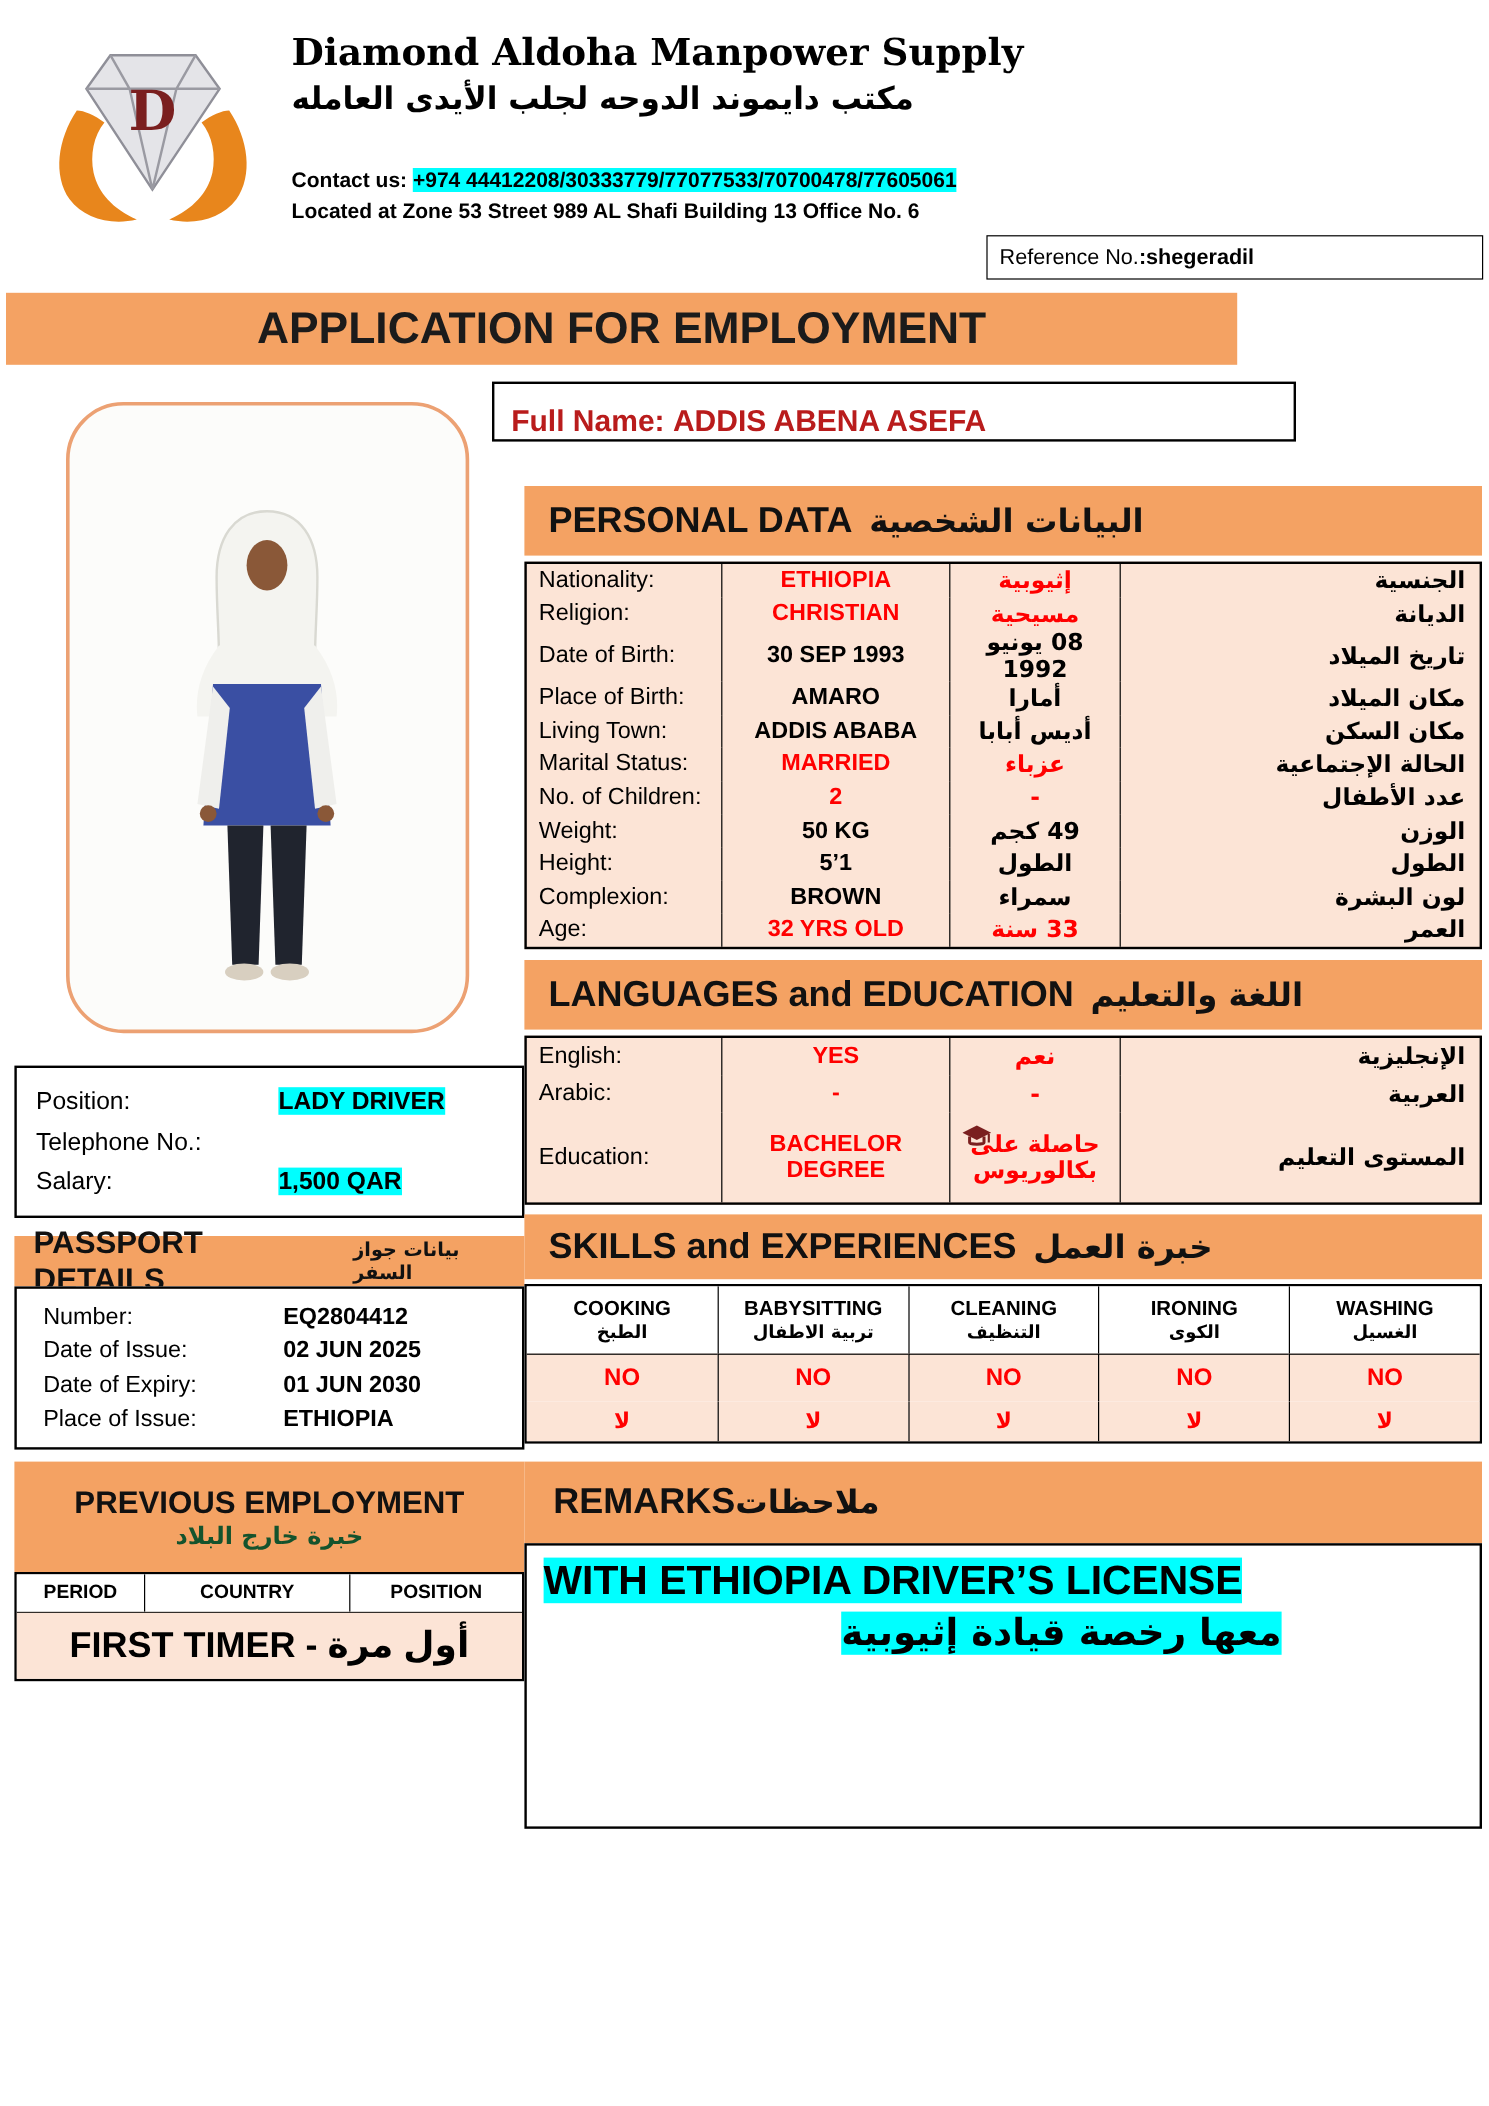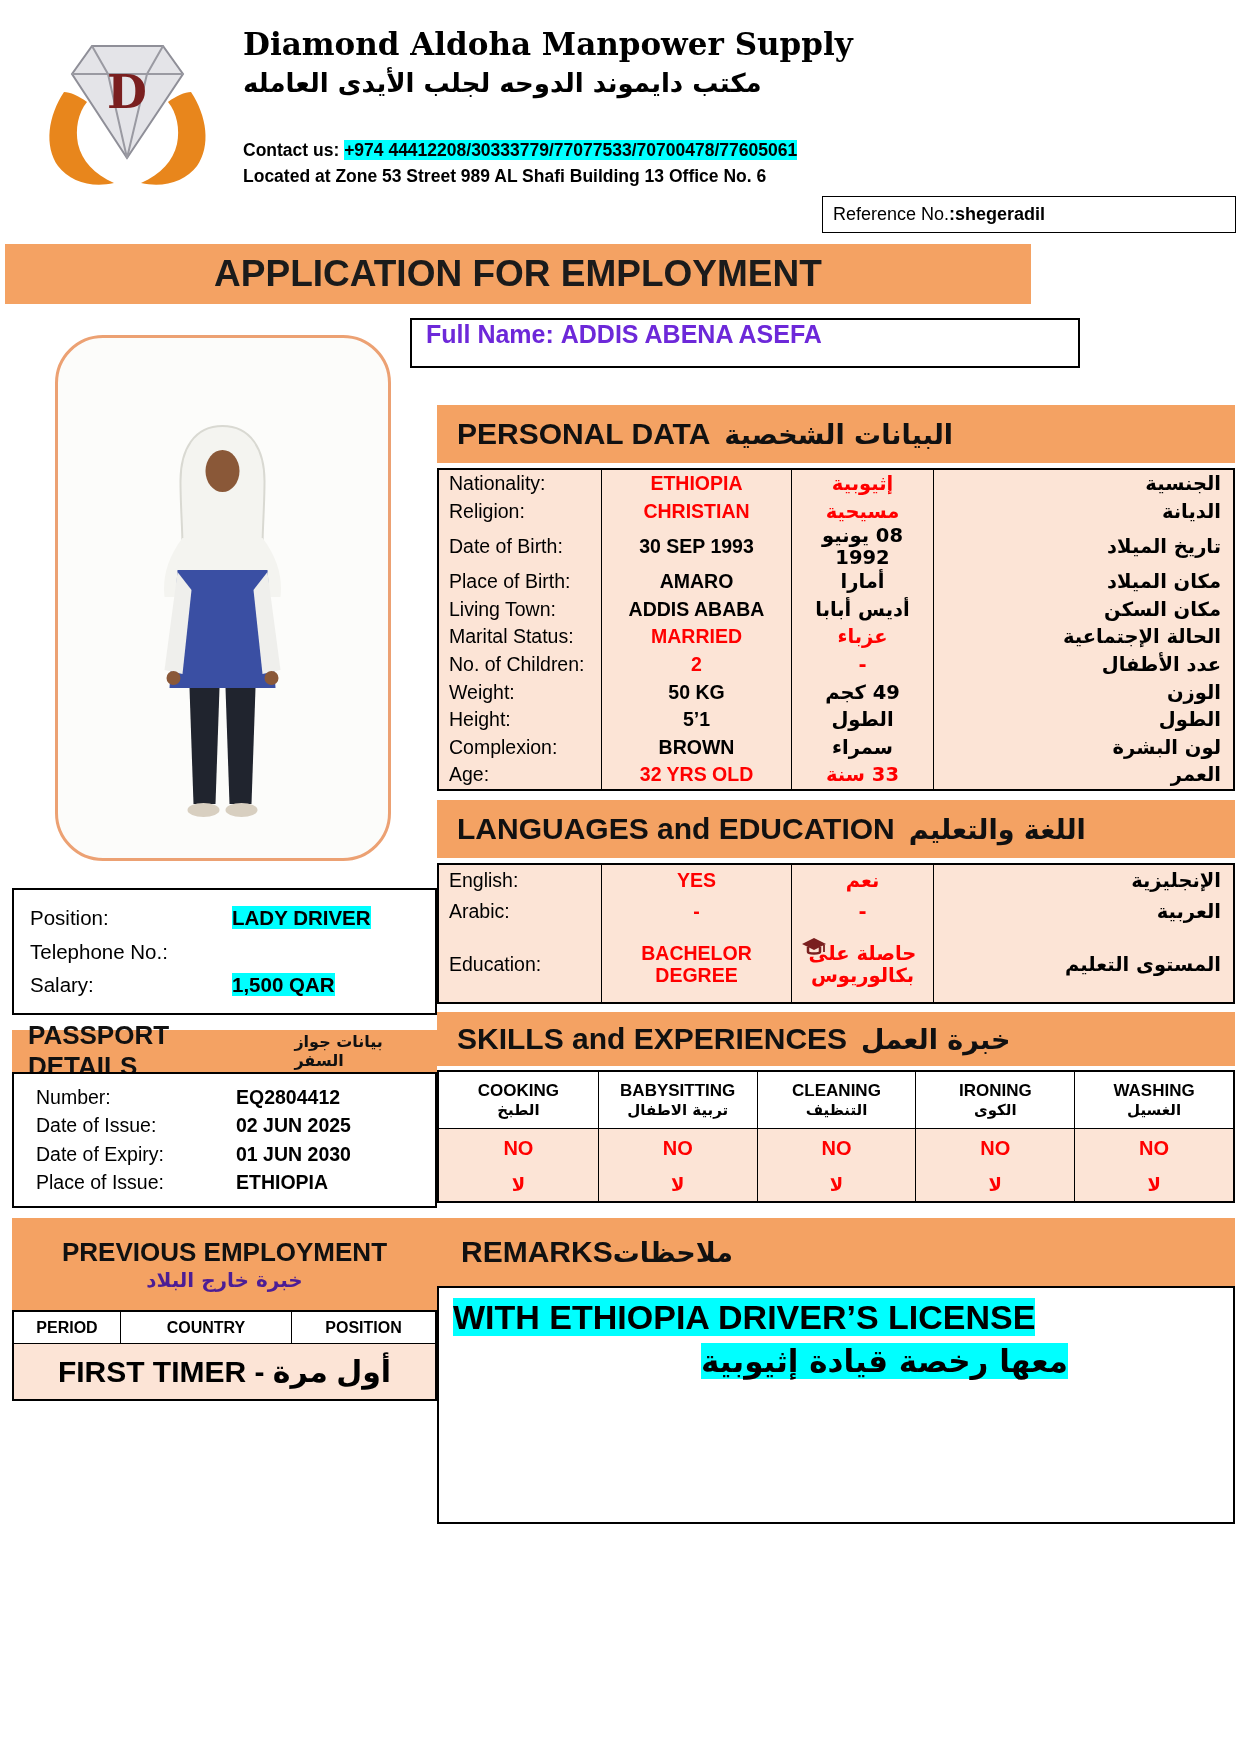--- a/index.html
+++ b/index.html
@@ -19,21 +19,21 @@
   .company-ar { left:243px; top:68px; font-weight:bold; font-size:26px; }
   .contact-line { left:243px; top:140px; font-weight:bold; font-size:17.5px; }
   .address-line { left:243px; top:166px; font-weight:bold; font-size:17.5px; }
   .ref-box { left:822px; top:196px; width:414px; height:37px; border:1.5px solid #000;
              display:flex; align-items:center; padding-left:10px; font-size:18px; }
 
   .title-bar { left:5px; top:244px; width:1026px; height:60px; display:flex; align-items:center;
                justify-content:center; font-weight:bold; font-size:37px; color:#1b1b1b; }
 
   .fullname-box { left:410px; top:318px; width:670px; height:50px; border:2px solid #000; background:#fff;
-                  display:flex; align-items:flex-start; padding-left:14px; font-size:25px; font-weight:bold; color:#6d28d9; }
+                  display:flex; align-items:flex-end; padding-left:14px; font-size:25px; font-weight:bold; color:#b91c1c; }
 
   .photo-frame { left:55px; top:335px; width:336px; height:526px; border:3px solid #ECA173;
                  border-radius:48px; background:#fcfcfa; overflow:hidden; }
   .photo-fig { position:absolute; left:50%; transform:translateX(-50%); top:80px; }
 
   
   .sec-bar { display:flex; align-items:center; padding-left:20px; gap:14px; }
   .sec-en { font-weight:bold; font-size:30px; color:#111; }
   .sec-ar { font-weight:bold; font-size:27px; color:#111; }
 
@@ -83,21 +83,21 @@
           display:flex; align-items:center; justify-content:center; }
   .skla { background:#FCE4D6; color:#FF0000; font-weight:bold; font-size:18px; direction:rtl;
           display:flex; align-items:center; justify-content:center; }
   .bl { border-left:1.5px solid #000; }
   .bt { border-top:1.5px solid #000; }
 
   
   .pe-bar { left:12px; top:1218px; width:425px; height:92px; display:flex; flex-direction:column;
             align-items:center; justify-content:center; }
   .pe-en { font-weight:bold; font-size:26px; color:#111; }
-  .pe-ar { font-weight:bold; font-size:20px; color:#4c1d95; }
+  .pe-ar { font-weight:bold; font-size:20px; color:#14532d; }
   .pe-table { left:12px; top:1310px; width:425px; border:2px solid #000; background:#fff; }
   .pe-head { display:grid; grid-template-columns:106px 171px 1fr; height:31px; }
   .pe-hcell { display:flex; align-items:center; justify-content:center; font-weight:bold; font-size:16px; background:#fff; }
   .pe-value { height:56px; background:#FCE4D6; border-top:1.5px solid #000; display:flex; align-items:center;
               justify-content:center; font-weight:bold; font-size:30px; }
 
   
   .rem-box { left:437px; top:1286px; width:798px; height:238px; border:2px solid #000; background:#fff; }
   .rem-line-en { margin:10px 0 0 14px; font-size:34px; font-weight:bold; }
   .rem-line-ar { margin-top:6px; direction:rtl; padding-right:165px; font-size:31px; font-weight:bold; }

